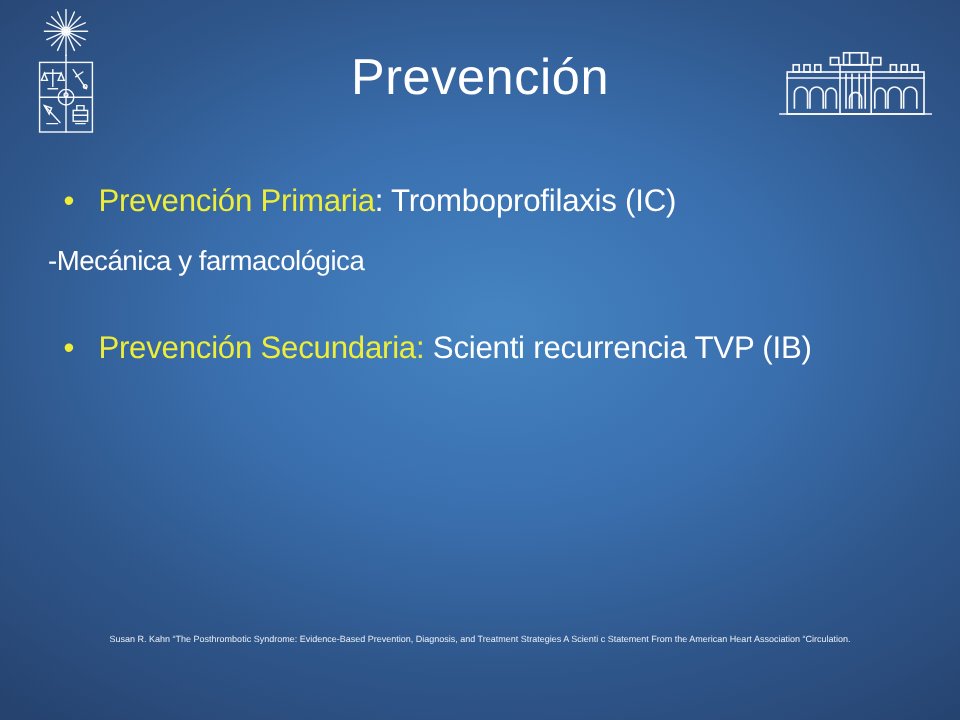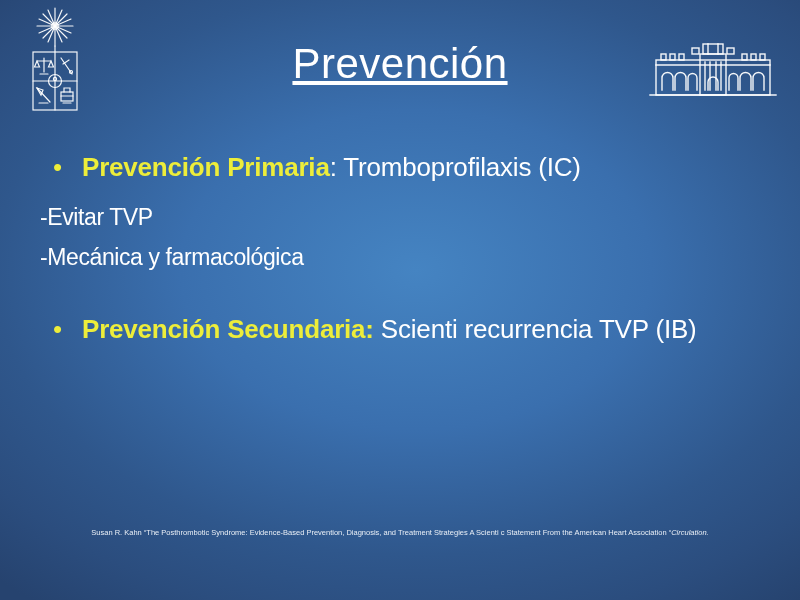--- a/index.html
+++ b/index.html
@@ -30,21 +30,20 @@
   .logo-left svg, .logo-right svg { width: 100%; height: 100%; display: block; }
 
   .slide-title {
     position: absolute;
     top: 40px; left: 0; right: 0;
     text-align: center;
     font-size: 42px;
     font-weight: 400;
     letter-spacing: 0.5px;
     color: #ffffff;
-    text-decoration: underline;
   }
 
   .content {
     position: absolute;
     left: 40px; top: 150px;
     width: 695px;
   }
 
   .bullet-line {
     position: relative;
@@ -53,21 +52,21 @@
     line-height: 34px;
     margin-bottom: 18px;
     letter-spacing: -0.2px;
   }
   .bullet-line .bullet-dot {
     position: absolute;
     left: 13px; top: 0;
     color: #eded3a;
     font-size: 26px;
   }
-  .hl { color: #eded3a; font-weight: bold; }
+  .hl { color: #eded3a; }
   .rest { color: #ffffff; }
 
   .point {
     font-size: 23px;
     line-height: 30px;
     margin-bottom: 10px;
     letter-spacing: -0.4px;
     color: #ffffff;
   }
 
@@ -75,21 +74,21 @@
 
   .citation {
     position: absolute;
     left: 50px; top: 528px;
     width: 700px;
     text-align: center;
     font-size: 7.5px;
     line-height: 10px;
     color: #e8eef6;
   }
-  .citation .it { font-style: italic; }
+  .citation .it { }
 
   .footer-url {
     position: absolute;
     right: 16px; bottom: 6px;
     font-size: 21px;
     color: #f2f5fa;
     letter-spacing: 0.2px;
   }
 
   .crest-stroke { stroke: rgba(255,255,255,0.95); stroke-width: 1.2; fill: none; stroke-linecap: round; }
@@ -192,21 +191,20 @@
     </svg>
   </div>
 
   <div class="content">
 
     <div class="bullet-line">
       <span class="bullet-dot">•</span>
       <span class="hl">Prevención Primaria</span><span class="rest">: Tromboprofilaxis (IC)</span>
     </div>
 
-    <p class="point">-Evitar TVP</p>
     <p class="point">-Mecánica y farmacológica</p>
 
     <div class="bullet-line secondary">
       <span class="bullet-dot">•</span>
       <span class="hl">Prevención Secundaria:</span><span class="rest"> Scienti recurrencia TVP (IB)</span>
     </div>
 
 
   </div>
 

